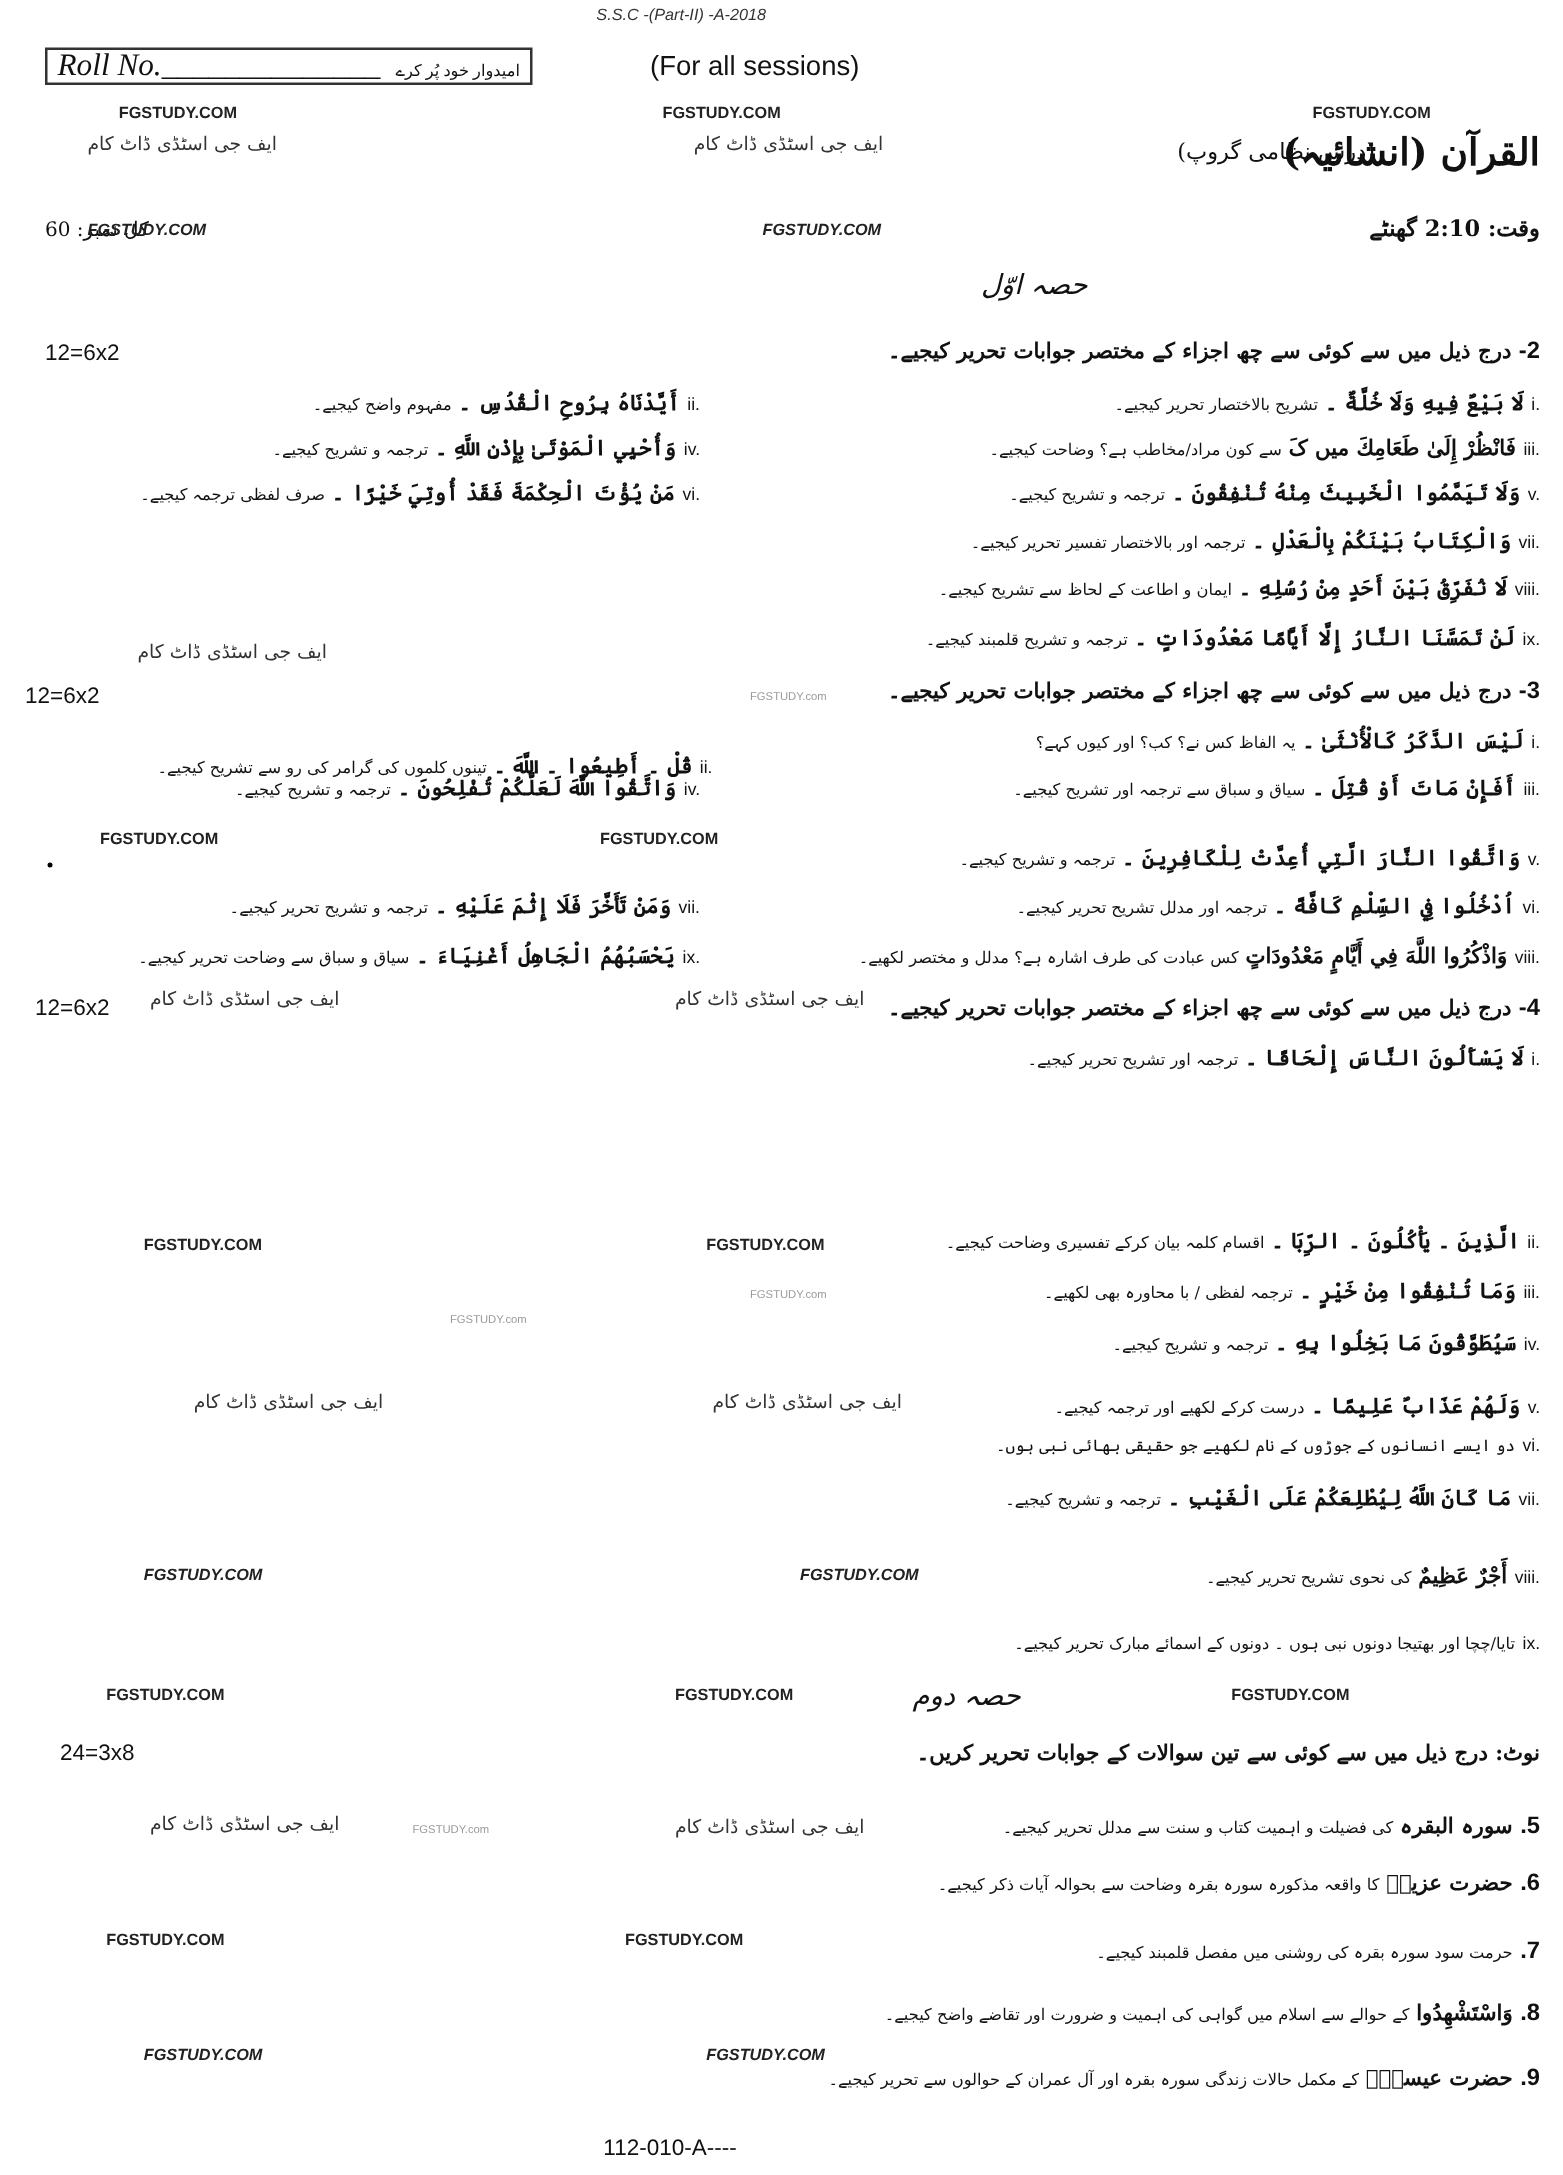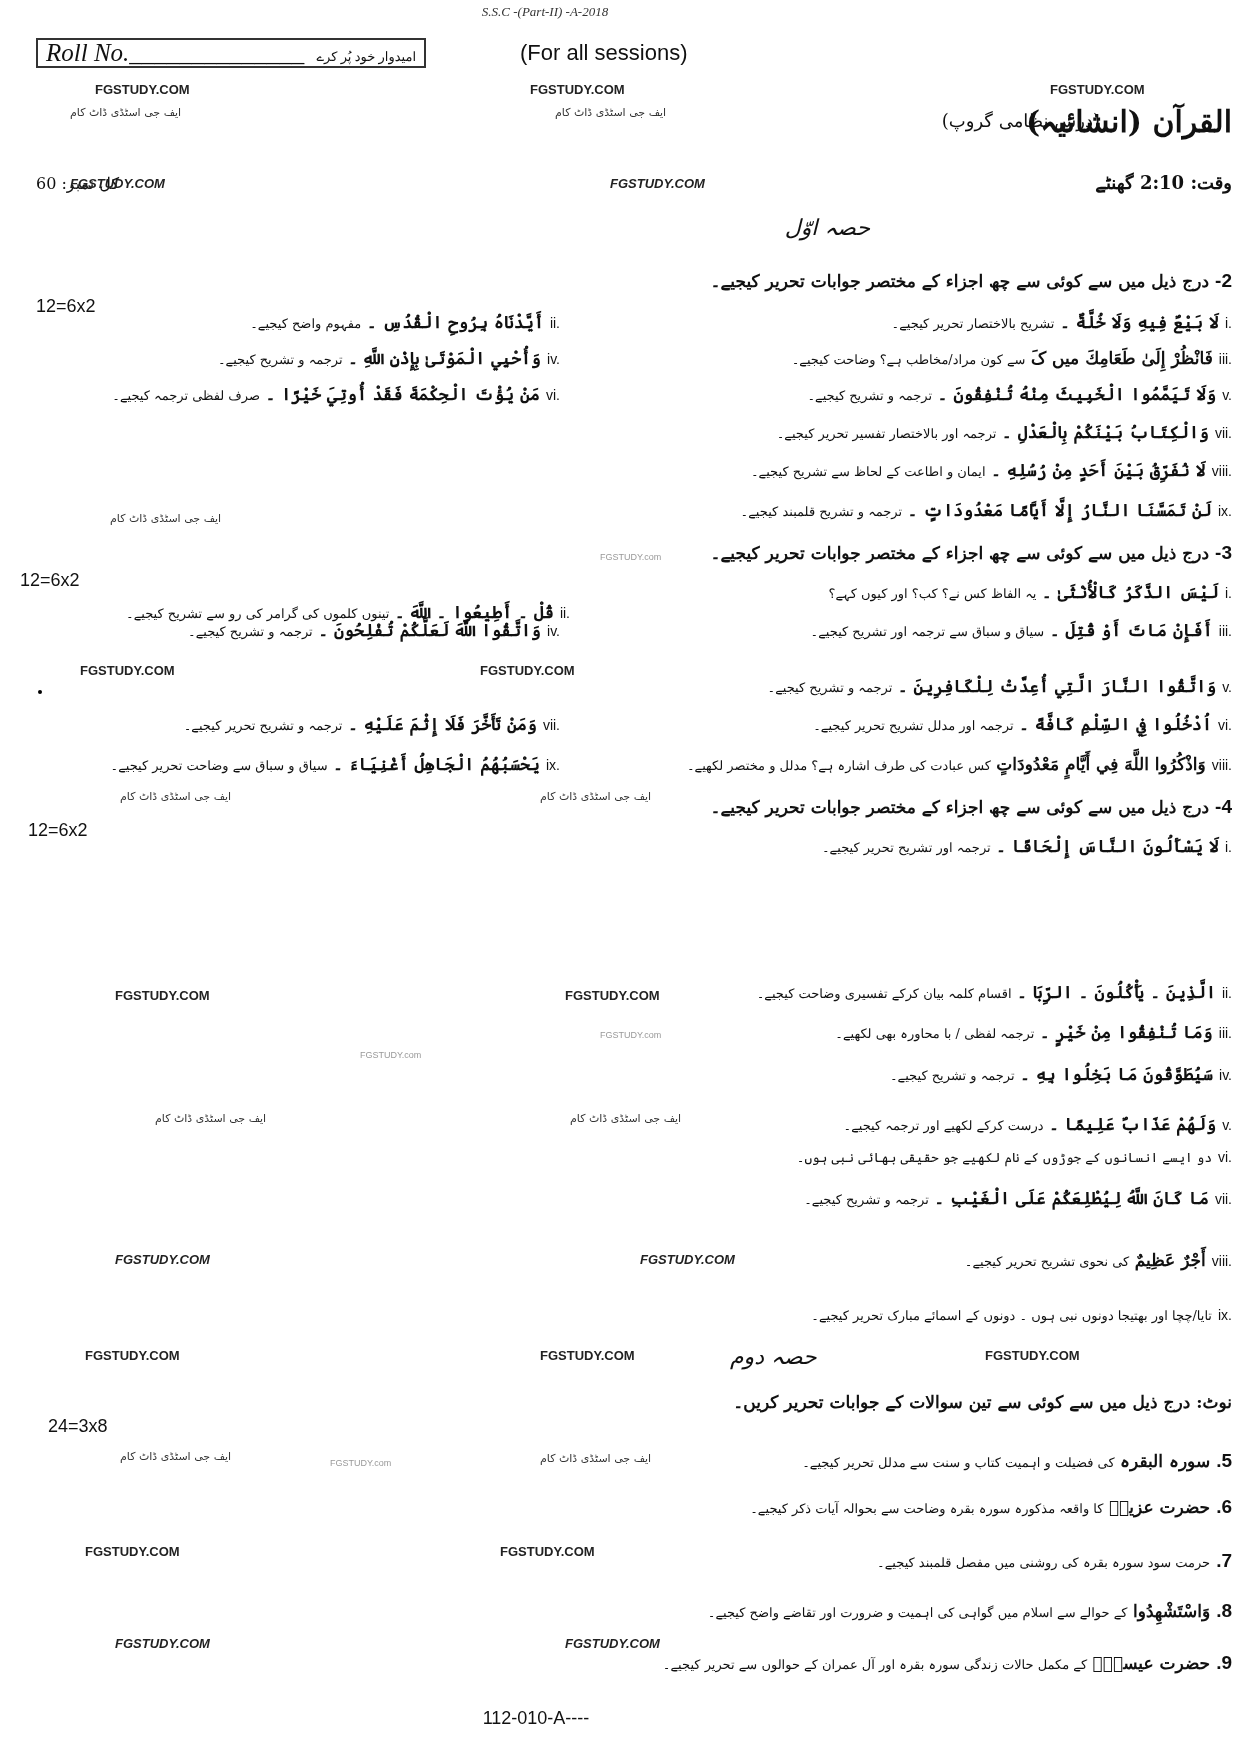--- a/index.html
+++ b/index.html
@@ -1,33 +1,33 @@
 <!DOCTYPE html>
 <html><head>
 <meta charset="utf-8">
 <style>
   html, body { margin:0; padding:0; background:#fff; }
   body { width:1250px; height:1740px; position:relative; overflow:hidden; color:#111; font-family:"DejaVu Sans", sans-serif; }
   .abs { position:absolute; }
-  .hdr-top { left:0; width:1090px; top:4px; text-align:center; font-family:Liberation Serif, serif; font-style:italic; font-size:13px; color:#333; }
+  .hdr-top { left:0; width:1090px; top:4px; text-align:center; font-family:Liberation Sans, sans-serif; font-style:italic; font-size:13px; color:#333; }
   .roll { left:36px; top:38px; width:390px; height:30px; border:2px solid #333; box-sizing:border-box; font-family:"Liberation Serif", serif; font-style:italic; font-size:25px; line-height:26px; padding-left:8px; }
   .roll .ur { position:absolute; right:8px; top:4px; font-size:13px; font-style:normal; direction:rtl; }
   .sessions { left:520px; top:40px; font-family:"Liberation Sans", sans-serif; font-size:22px; }
   .wm { font-family:"Liberation Sans", sans-serif; font-size:13px; font-weight:bold; color:#222; }
   .wm-it { font-style:italic; }
   .wm-small { font-family:"Liberation Sans", sans-serif; font-size:9px; color:#999; }
-  .urdu-small { font-size:11px; color:#333; direction:rtl; }
+  .urdu-small { font-size:15px; color:#333; direction:rtl; }
   .title { right:18px; top:104px; direction:rtl; font-size:30px; font-weight:bold; font-family:"DejaVu Serif", serif; }
   .subtitle { right:150px; top:110px; direction:rtl; font-size:18px; font-family:"DejaVu Serif", serif; }
   .q { direction:rtl; font-family:"DejaVu Serif", serif; font-size:17px; white-space:nowrap; }
   .q b { font-weight:bold; }
   .q .num { font-family:"Liberation Sans", sans-serif; font-size:14px; margin-left:6px; direction:ltr; unicode-bidi:isolate; }
   .q .bignum { font-family:"Liberation Sans", sans-serif; font-size:19px; font-weight:bold; margin-left:6px; unicode-bidi:isolate; }
   .q .inst { font-size:13px; font-weight:normal; }
-  .marks { font-family:"Liberation Sans", sans-serif; font-size:18px;margin-top:24px; }
+  .marks { font-family:"Liberation Sans", sans-serif; font-size:18px; }
   .section-title { direction:rtl; font-family:"DejaVu Serif", serif; font-size:22px; font-style:italic; }
   .footer { left:0; width:1072px; top:1708px; text-align:center; font-family:"Liberation Sans", sans-serif; font-size:18px; }
   .dot { width:4px; height:4px; background:#000; border-radius:2px; }
 </style>
 </head>
 <body>
 
 <div class="abs hdr-top">S.S.C -(Part-II) -A-2018</div>
 <div class="abs roll">
   <span>Roll No.______________</span>

